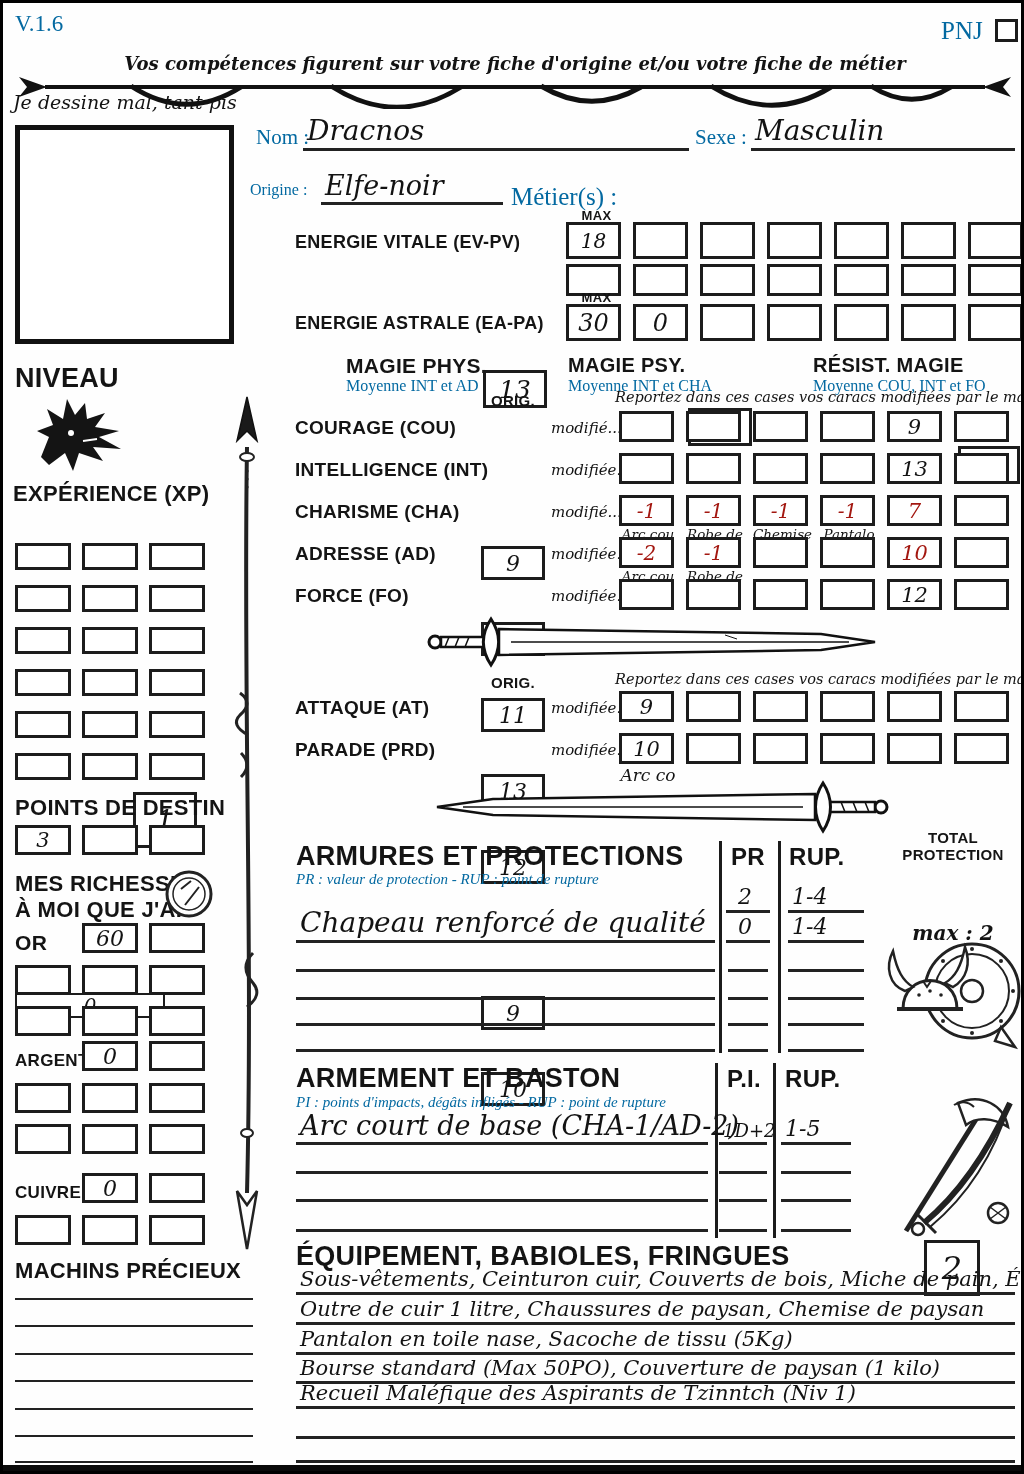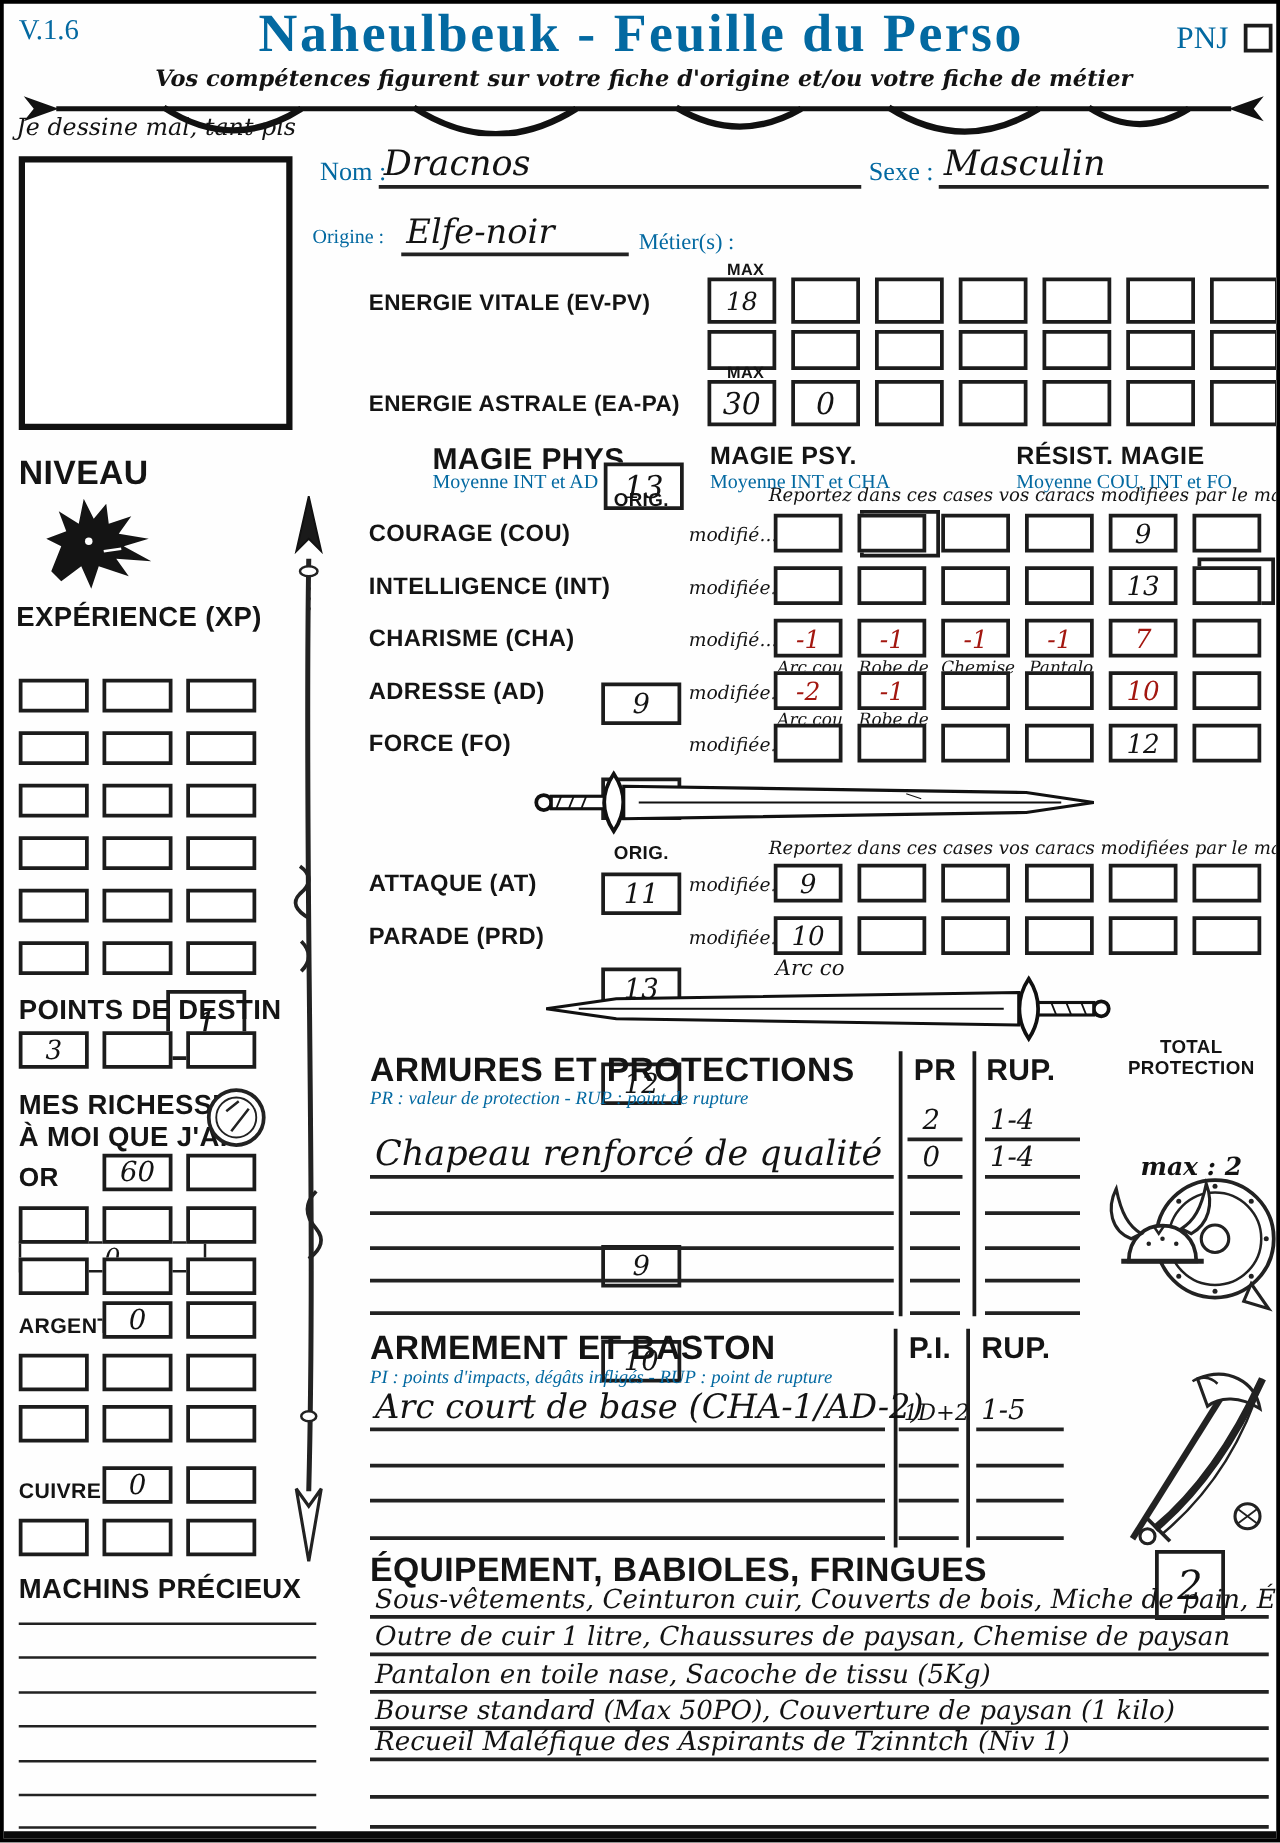--- a/index.html
+++ b/index.html
@@ -25,21 +25,20 @@
   .tc{text-align:center}
   .red{color:#a31710}
   svg{display:block}
 </style>
 </head>
 <body>
 
 <div class="page">
 
   <div class="abs sr" style="left:12px;top:8px;font-size:23px">V.1.6</div>
-  <div class="abs sr tc" style="left:120px;top:0px;width:780px;font-size:43px;font-weight:700;letter-spacing:2px">Naheulbeuk - Feuille du Perso</div>
   <div class="abs sr" style="left:938px;top:14px;font-size:25px">PNJ</div>
   <div class="abs cell" style="left:992px;top:16px;width:23px;height:23px"></div>
   <div class="abs hw tc" style="left:0;top:50px;width:1024px;font-size:18px;font-weight:700">Vos compétences figurent sur votre fiche d'origine et/ou votre fiche de métier</div>
 
   <div class="abs" style="left:8px;top:68px">
     <svg width="1008" height="38" viewBox="0 0 1008 38">
       <line x1="34" y1="16" x2="974" y2="16" stroke="#111" stroke-width="4"></line>
       <path d="M36 16 L8 6 L16 16 L8 26 Z" fill="#111"></path>
       <path d="M972 16 L1000 6 L992 16 L1000 26 Z" fill="#111"></path>
       <path d="M120 15 q55 36 110 1" fill="none" stroke="#111" stroke-width="5"></path>
@@ -58,21 +57,21 @@
       <span class="hw" style="font-size:28px">Dracnos</span>
     </div>
   <div class="abs sr" style="left:692px;top:122px;font-size:21px">Sexe :</div>
   <div class="fline" style="left:748px;top:116px;width:264px;height:32px">
       <span class="hw" style="font-size:28px">Masculin</span>
     </div>
   <div class="abs sr" style="left:247px;top:178px;font-size:16px">Origine :</div>
   <div class="fline" style="left:318px;top:168px;width:182px;height:34px">
       <span class="hw" style="font-size:27px">Elfe-noir</span>
     </div>
-  <div class="abs sr" style="left:508px;top:180px;font-size:18px">Métier(s) :</div>
+  <div class="abs sr" style="left:508px;top:180px;font-size:25px">Métier(s) :</div>
 
   <div class="abs b tc" style="left:563px;top:205px;width:61px;font-size:13px">MAX</div>
   <div class="abs b" style="left:292px;top:229px;font-size:18px">ENERGIE VITALE (EV-PV)</div>
   <div class="abs flexrow" style="left:563px;top:219px">
     <div class="cell ec">
         <span class="v hw" style="font-size:20px">18</span>
       </div>
     <div class="cell ec"></div>
     <div class="cell ec"></div>
     <div class="cell ec"></div>
@@ -98,21 +97,21 @@
     <div class="cell ec">
         <span class="v hw" style="font-size:24px">0</span>
       </div>
     <div class="cell ec"></div>
     <div class="cell ec"></div>
     <div class="cell ec"></div>
     <div class="cell ec"></div>
     <div class="cell ec"></div>
   </div>
 
-  <div class="abs b" style="left:343px;top:351px;font-size:24px">MAGIE PHYS.</div>
+  <div class="abs b" style="left:343px;top:351px;font-size:21px">MAGIE PHYS.</div>
   <div class="cell abs" style="left:480px;top:344px;width:64px;height:38px">
       <span class="v hw" style="font-size:25px">13</span>
     </div>
   <div class="abs sr note" style="left:343px;top:374px">Moyenne INT et AD</div>
   <div class="abs b" style="left:565px;top:351px;font-size:20px">MAGIE PSY.</div>
   <div class="cell abs" style="left:685px;top:344px;width:64px;height:38px">
       <span class="v hw" style="font-size:25px">12</span>
     </div>
   <div class="abs sr note" style="left:565px;top:374px">Moyenne INT et CHA</div>
   <div class="abs b" style="left:810px;top:351px;font-size:20px">RÉSIST. MAGIE</div>

